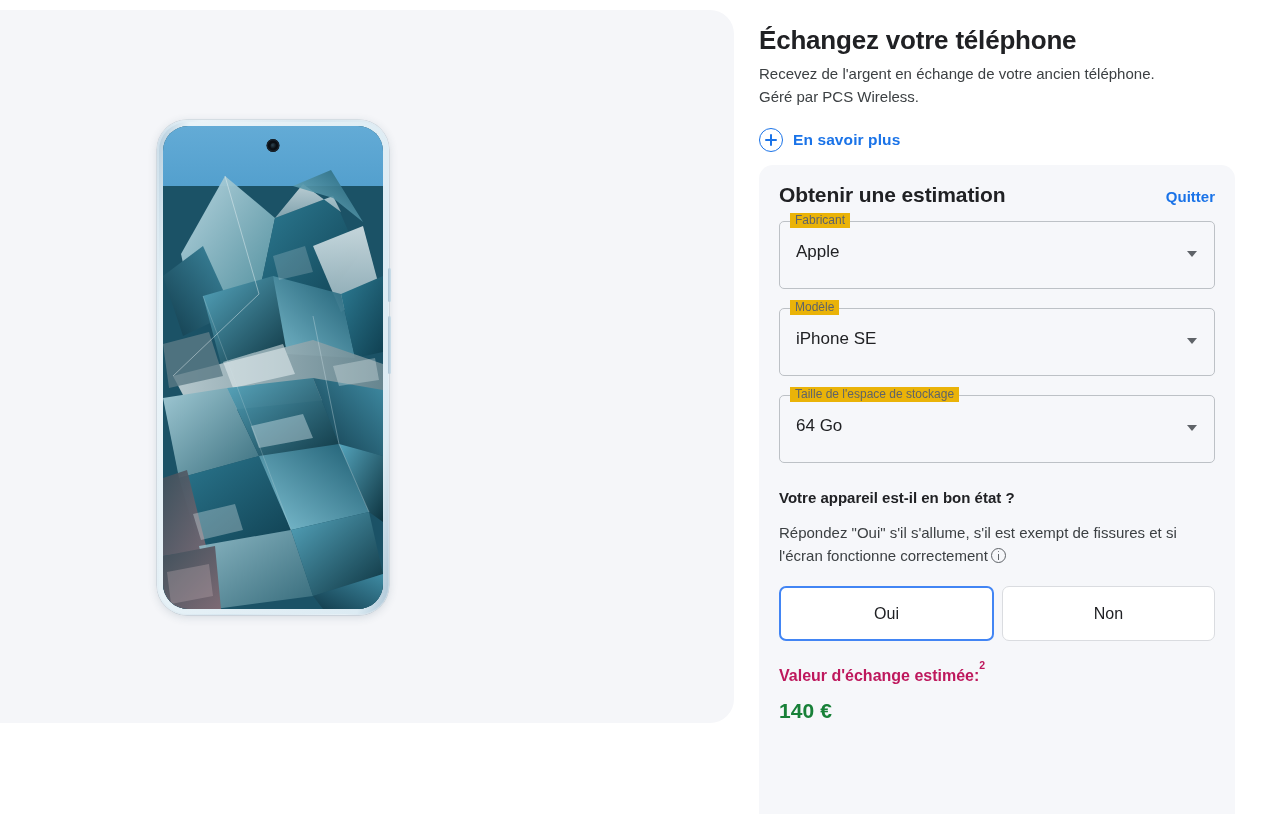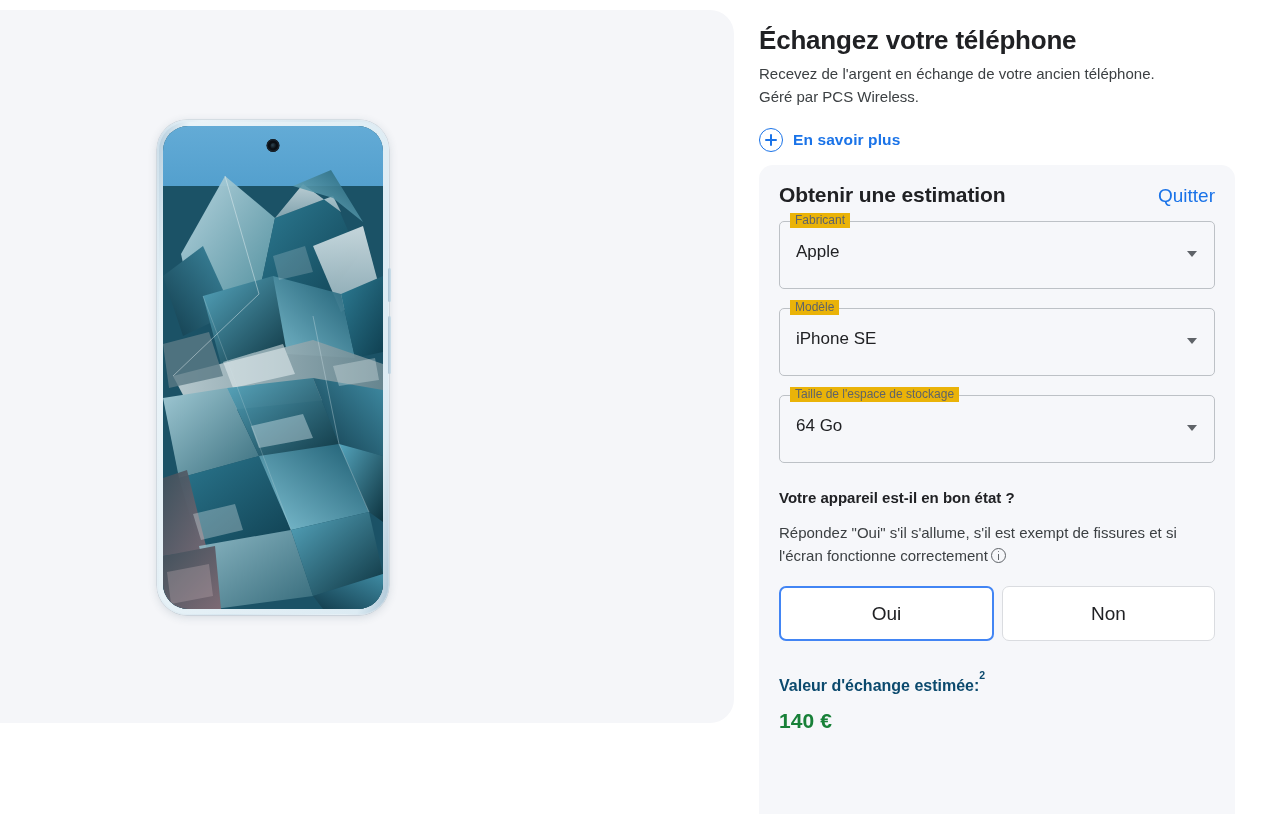--- a/index.html
+++ b/index.html
@@ -170,24 +170,24 @@
     justify-content: space-between;
     margin-bottom: 14px;
   }
   .card-title {
     font-size: 21px;
     font-weight: 700;
     color: #202124;
     letter-spacing: -0.1px;
   }
   .card-quit {
-    font-size: 19px;
+    font-size: 15px;
     color: #1a73e8;
     cursor: pointer;
-    font-weight: 400;
+    font-weight: 700;
   }
 
   
   .field {
     position: relative;
     height: 68px;
     margin-bottom: 19px;
   }
   .field-box {
     position: absolute;
@@ -274,35 +274,35 @@
     margin-top: 19px;
   }
   .choice {
     flex: 1 1 0;
     height: 55px;
     border-radius: 7px;
     background: #ffffff;
     display: flex;
     align-items: center;
     justify-content: center;
-    font-size: 19px;
+    font-size: 16px;
     color: #202124;
     cursor: pointer;
     border: 1px solid #dadce0;
   }
   .choice.selected {
     border: 2px solid #4285f4;
   }
 
   
   .value-label {
-    margin-top: 34px;
+    margin-top: 24px;
     font-size: 16px;
     font-weight: 700;
-    color: #0c4a6e;
+    color: #be185d;
   }
   .value-label sup { font-size: 10.5px; font-weight: 700; top: -0.6em; position: relative; }
   .value-amount {
     margin-top: 14px;
     font-size: 21px;
     font-weight: 700;
     color: #188038;
     letter-spacing: 0.1px;
   }
 </style>

